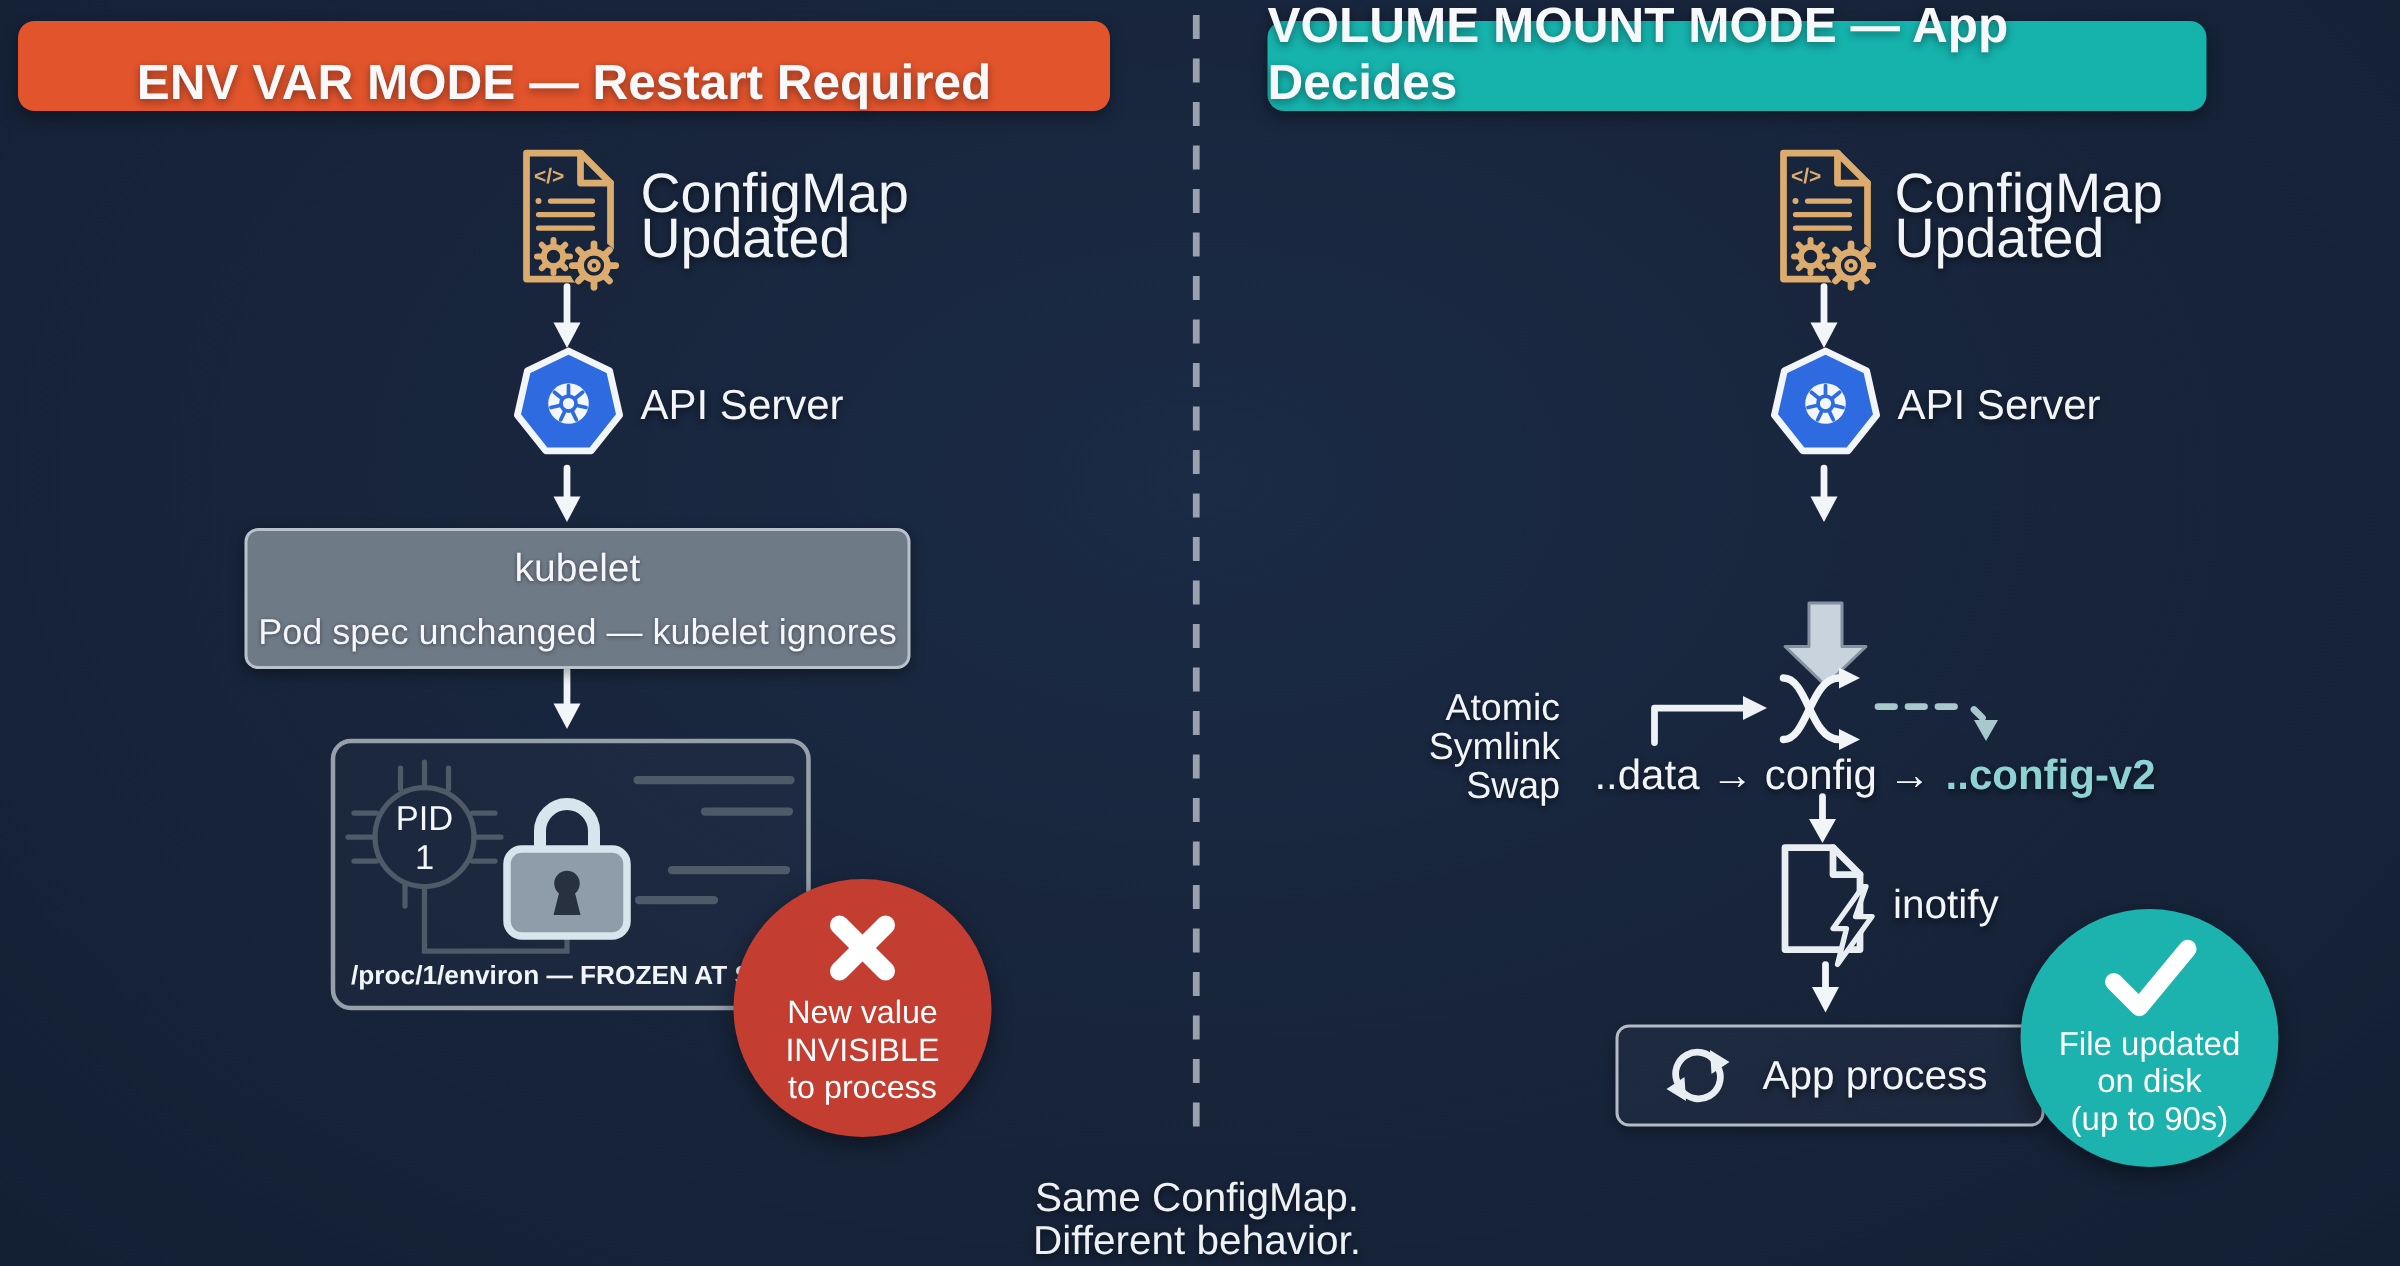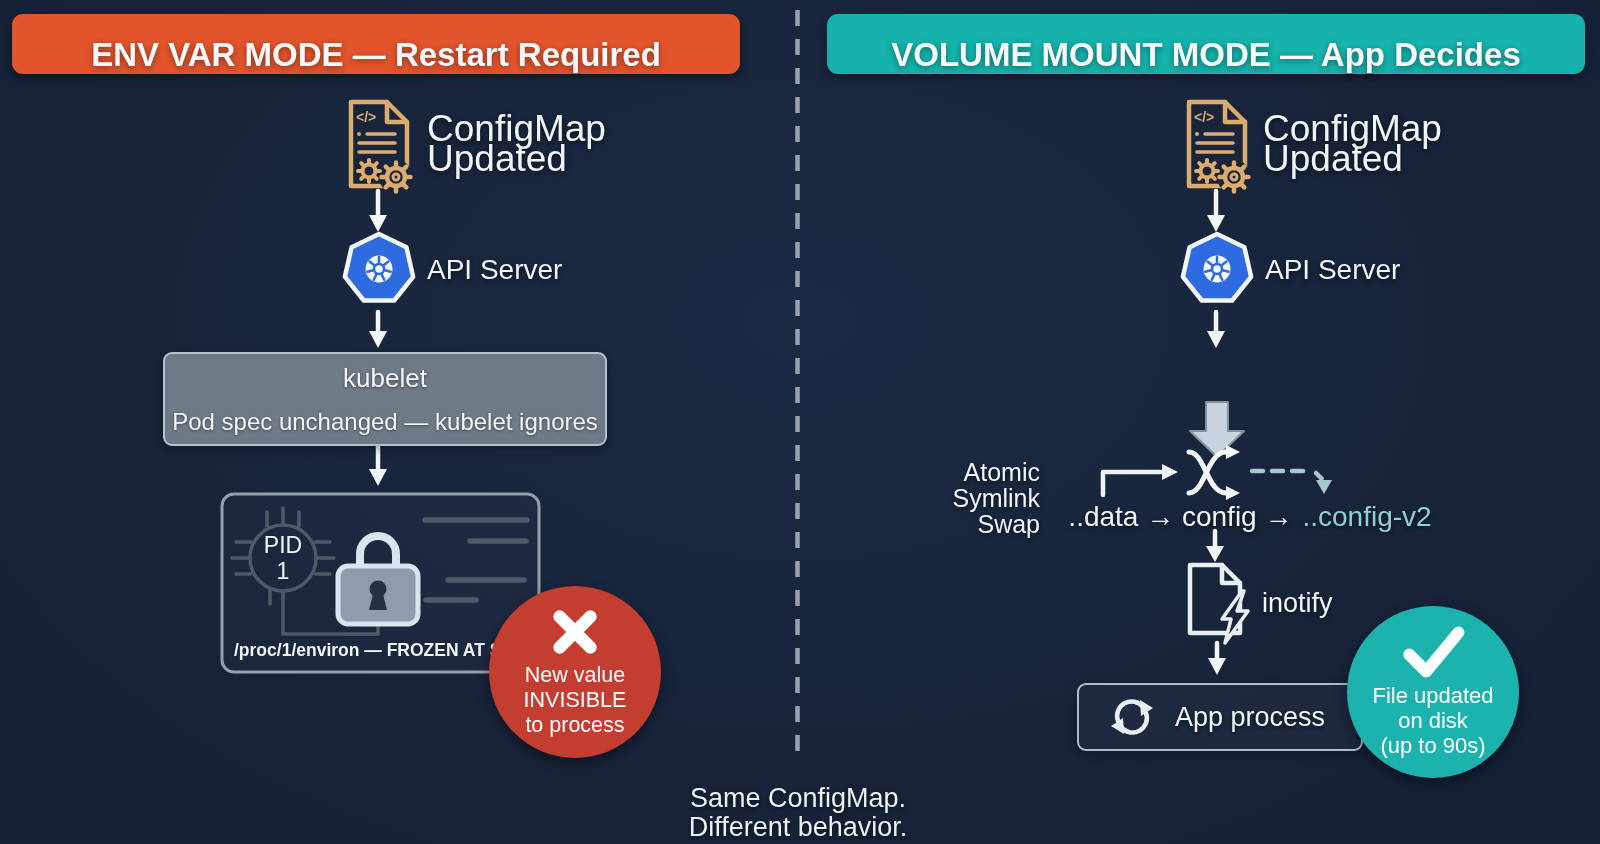--- a/index.html
+++ b/index.html
@@ -12,21 +12,21 @@
   svg text{font-family:"Liberation Sans", sans-serif;}
 
   .banner{
     position:absolute;top:14px;height:60px;border-radius:11px;
     display:flex;align-items:flex-end;justify-content:center;
     color:#f6f8fa;font-size:33px;font-weight:700;
     text-shadow:0 2px 6px rgba(0,0,0,.4);
     box-shadow:0 4px 10px rgba(0,0,0,.35);
   }
   .banner-left{left:12px;width:728px;background:#e2542c;}
-  .banner-right{left:827px;width:758px;background:#16b2ac;}
+  .banner-right{left:845px;width:626px;background:#16b2ac;}
 
   .lbl{
     position:absolute;color:#f2f5f8;font-weight:500;
     text-shadow:0 2px 5px rgba(0,0,0,.55);
   }
   .lbl-2line{font-size:37px;line-height:30px;}
   .lbl-api{font-size:28px;line-height:38px;}
 
   .icon-abs{position:absolute;}
 
@@ -45,21 +45,21 @@
     position:absolute;left:926px;top:459px;width:114px;text-align:right;
     color:#f2f5f8;font-size:25px;line-height:26px;font-weight:500;
     text-shadow:0 2px 4px rgba(0,0,0,.55);
   }
   .chain{
     position:absolute;left:1040px;top:502px;width:420px;height:30px;
     display:flex;justify-content:center;align-items:center;
     font-size:28px;line-height:28px;font-weight:500;color:#f2f5f8;
     text-shadow:0 2px 4px rgba(0,0,0,.55);white-space:nowrap;
   }
-  .chain .hl{color:#8ed2d6;margin-left:10px;}
+  .chain .hl{color:#8ed2d6;margin-left:10px;font-weight:bold;}
 
   .appbox{
     position:absolute;left:1077px;top:683px;width:282px;height:64px;
     border:2.5px solid #b3bcc6;border-radius:9px;background:rgba(255,255,255,.03);
     display:flex;align-items:center;color:#f2f5f8;
     box-shadow:0 3px 8px rgba(0,0,0,.3);
   }
   .appbox .app-label{font-size:27px;font-weight:500;margin-left:20px;text-shadow:0 2px 4px rgba(0,0,0,.5);}
   .appbox svg{margin-left:30px;}
 

